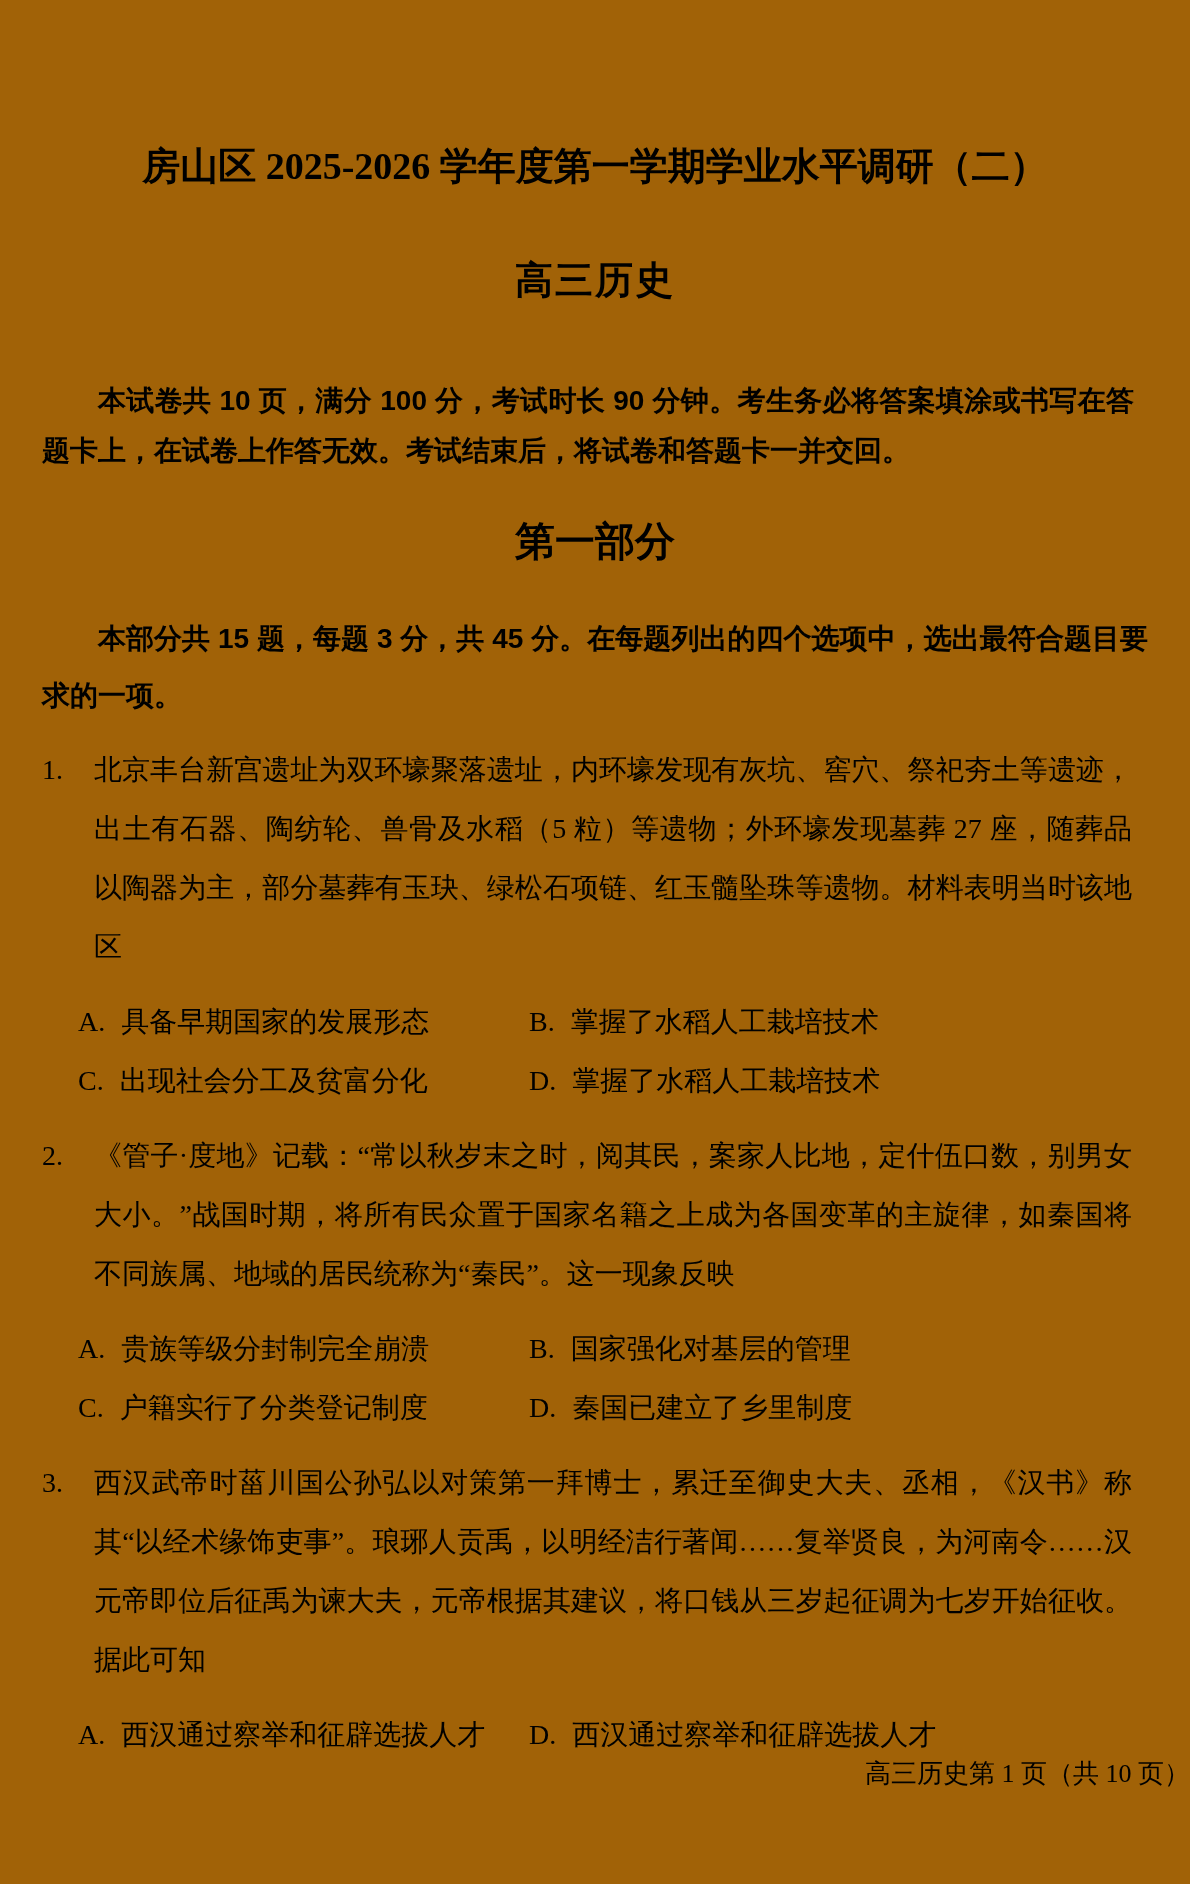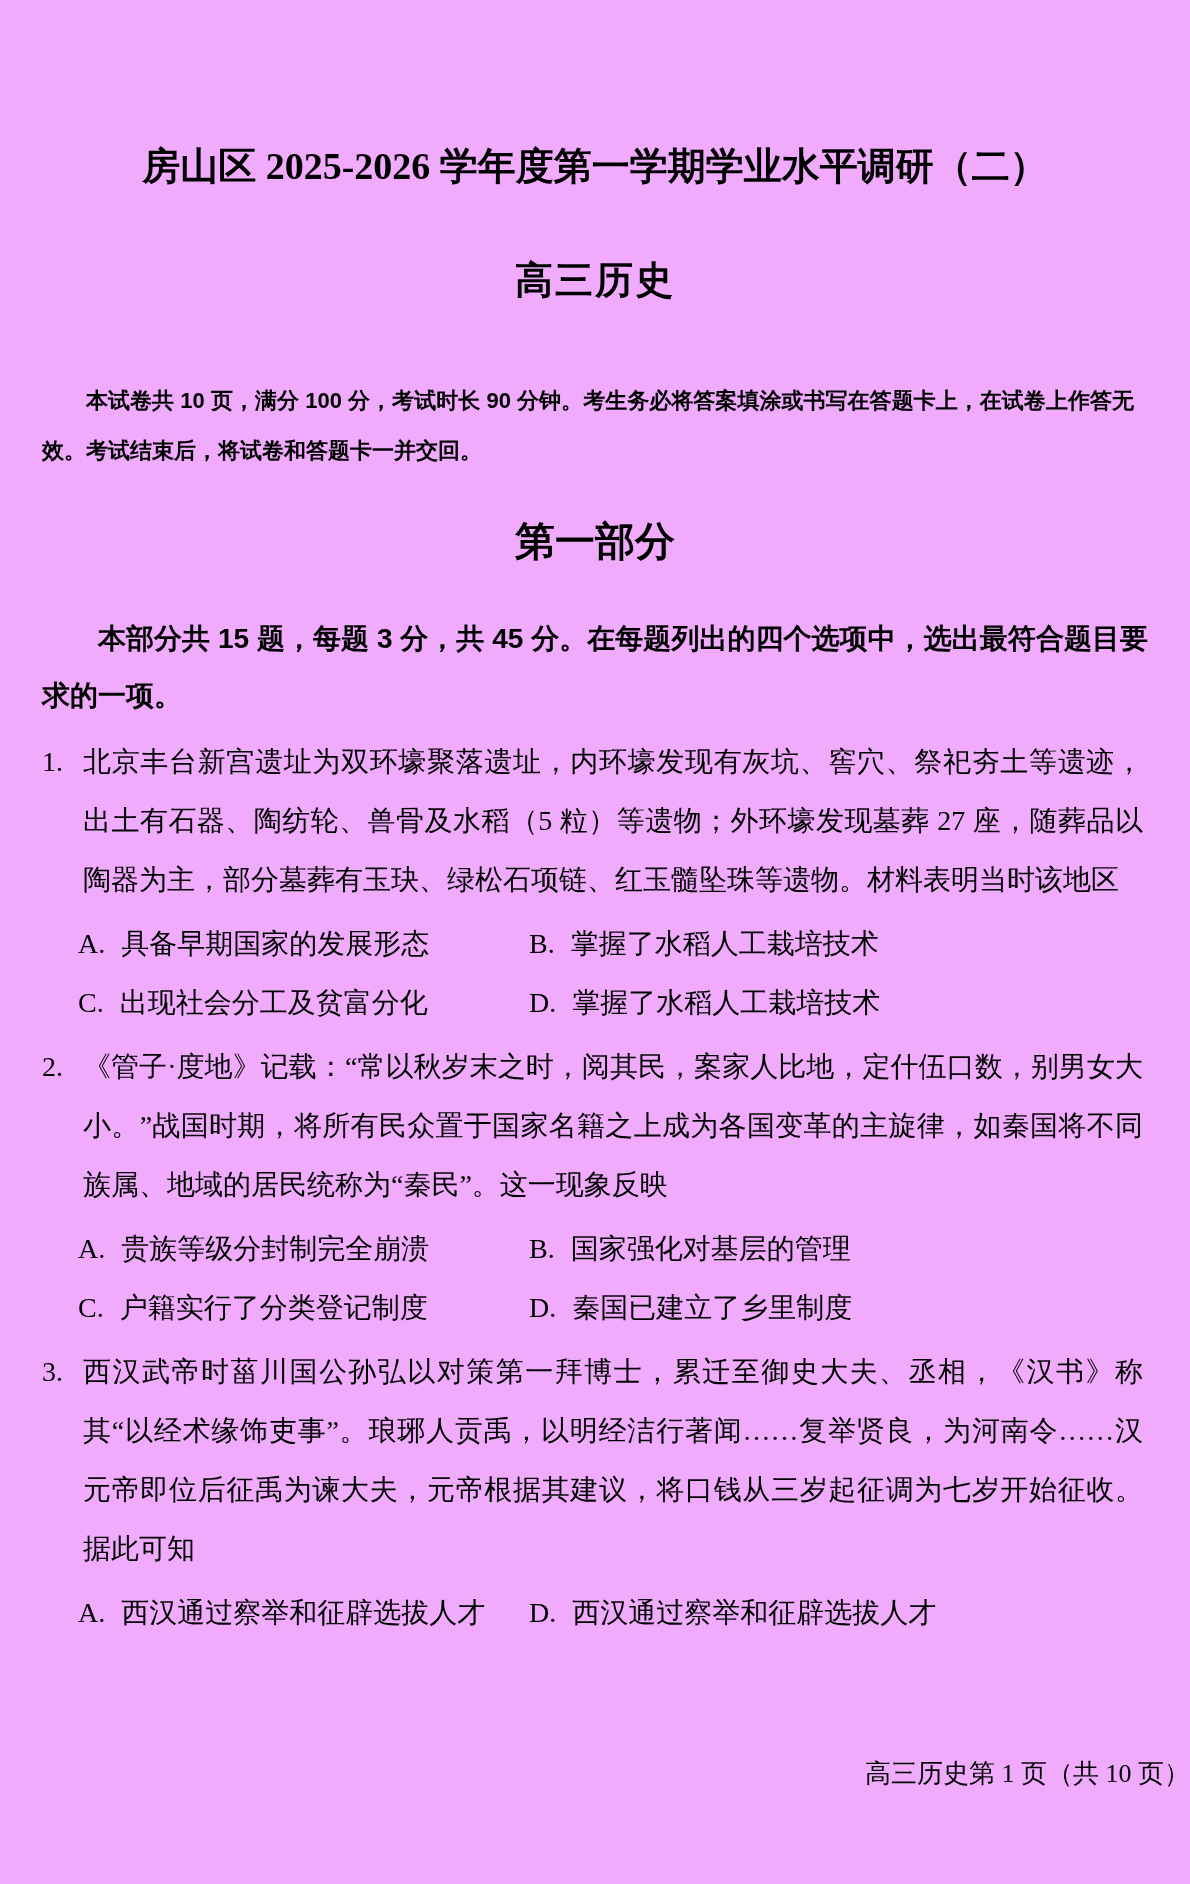--- a/index.html
+++ b/index.html
@@ -1,20 +1,20 @@
 <!DOCTYPE html>
 <html><head>
 <meta charset="utf-8">
 <style>
   html, body { margin: 0; padding: 0; background: #e8e8e8; }
   .page {
     width: 1190px;
     height: 1884px;
     margin: 0 auto;
-    background: #f0abfc;
+    background: #a16207;
     position: relative;
     box-sizing: border-box;
     padding: 145px 42px 0 42px;
     font-family: "Liberation Serif", "DejaVu Serif", serif;
     color: #000;
     overflow: hidden;
   }
   .title {
     margin: 0;
     text-align: center;
@@ -27,21 +27,21 @@
     text-align: center;
     font-size: 38px;
     font-weight: 700;
     line-height: 1.15;
     letter-spacing: 2px;
   }
   .notice {
     margin: 74px 14px 0 0;
     font-family: "Liberation Sans", "DejaVu Sans", sans-serif;
     font-weight: 700;
-    font-size: 22px;
+    font-size: 28px;
     line-height: 50px;
     text-indent: 2em;
     text-align: justify;
   }
   .part-heading {
     margin: 42px 0 0 0;
     text-align: center;
     font-size: 40px;
     font-weight: 700;
     line-height: 1.2;
@@ -60,21 +60,21 @@
     padding-left: 36px;
     font-size: 28px;
     line-height: 59px;
   }
   .qnum {
     position: absolute;
     left: 0;
     top: 0;
   }
   .stem {
-    margin: 5px;
+    margin: 16px;
     text-align: justify;
   }
   .options {
     display: grid;
     grid-template-columns: 451px 1fr;
   }
   .option { white-space: nowrap; }
   .opt-label { margin-right: 16px; }
   .footer {
     position: absolute;

